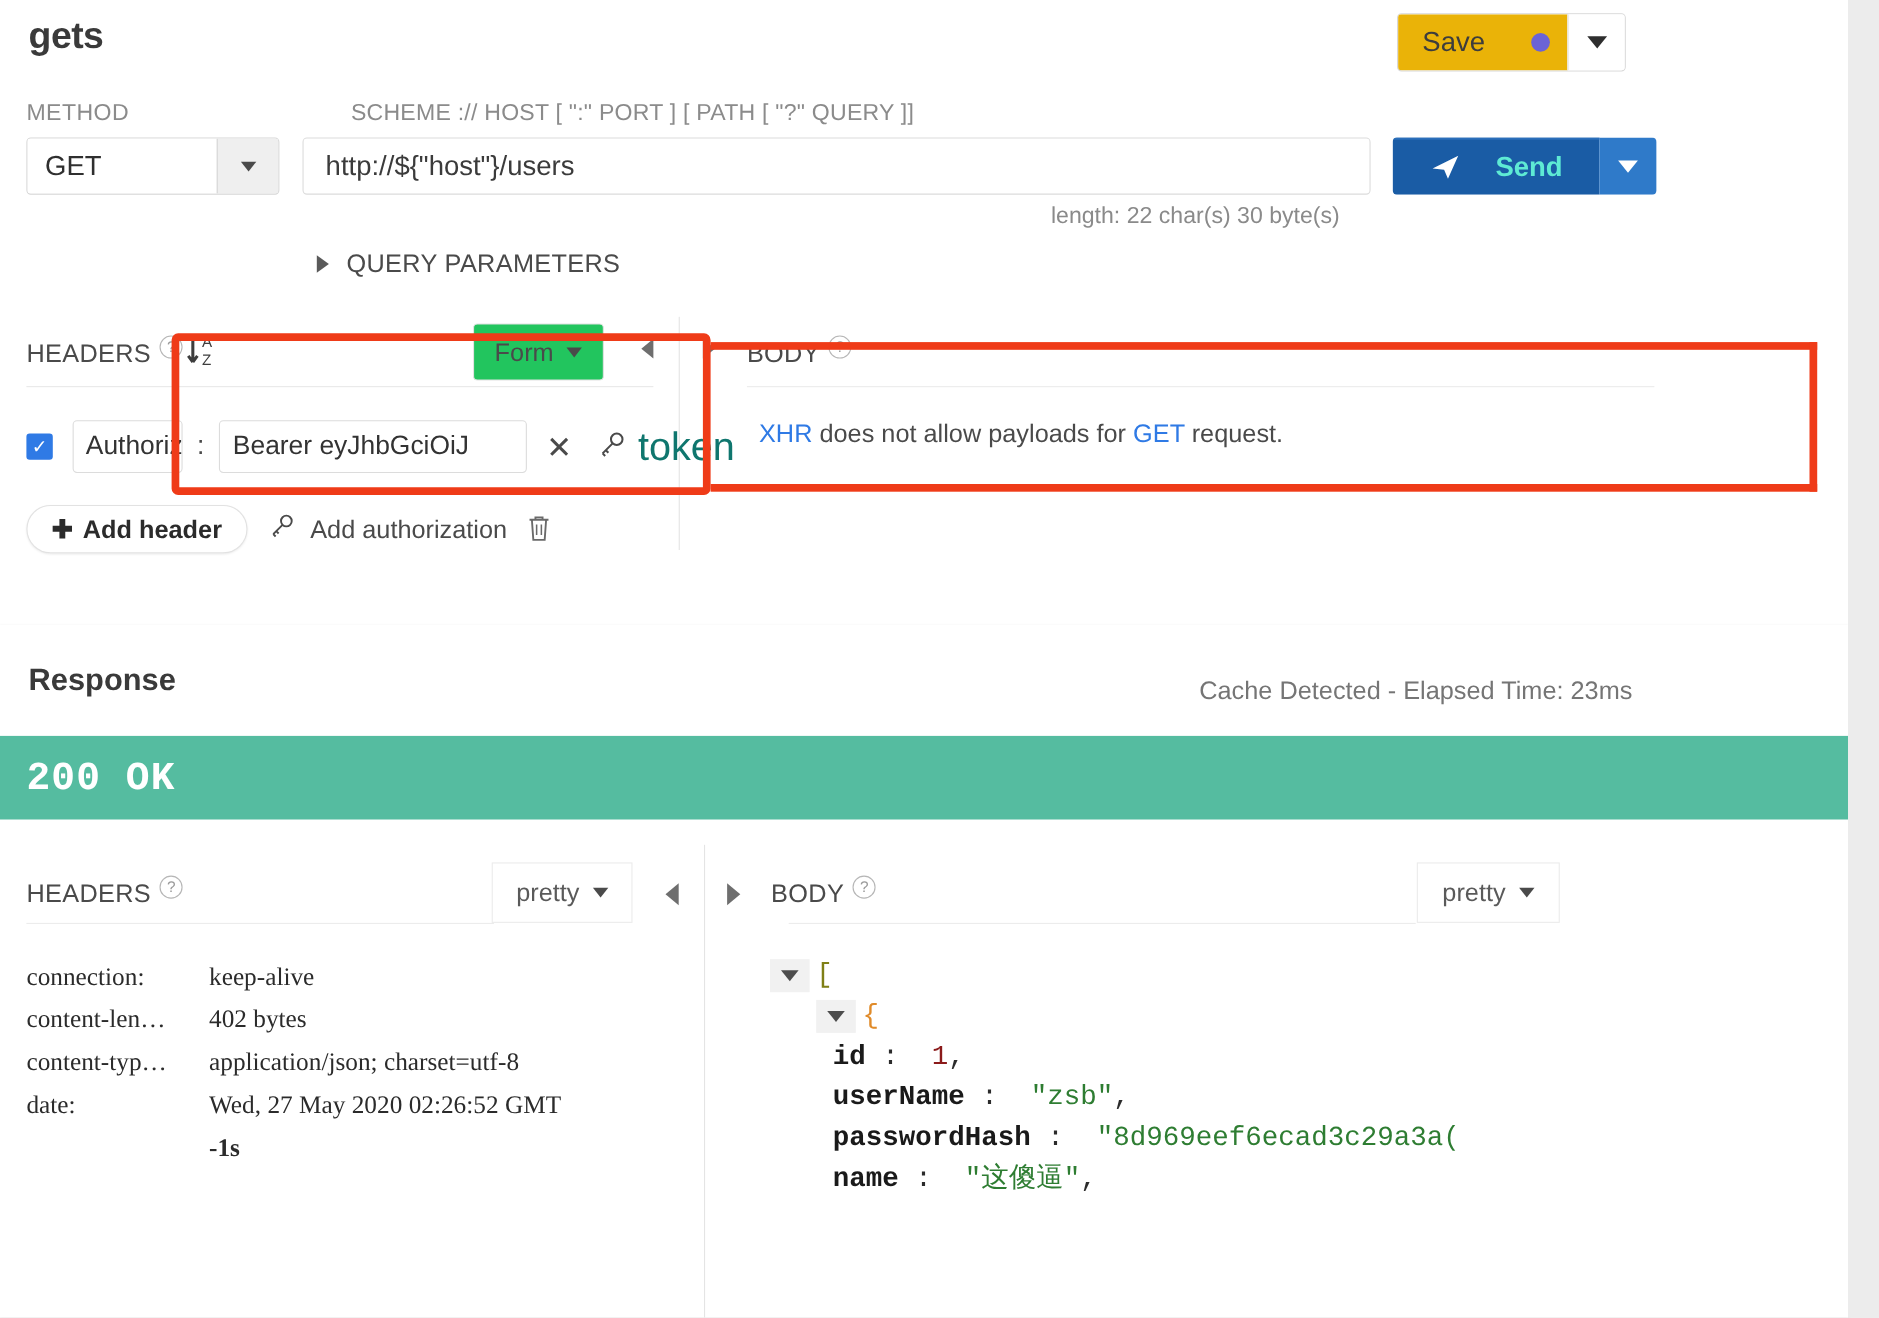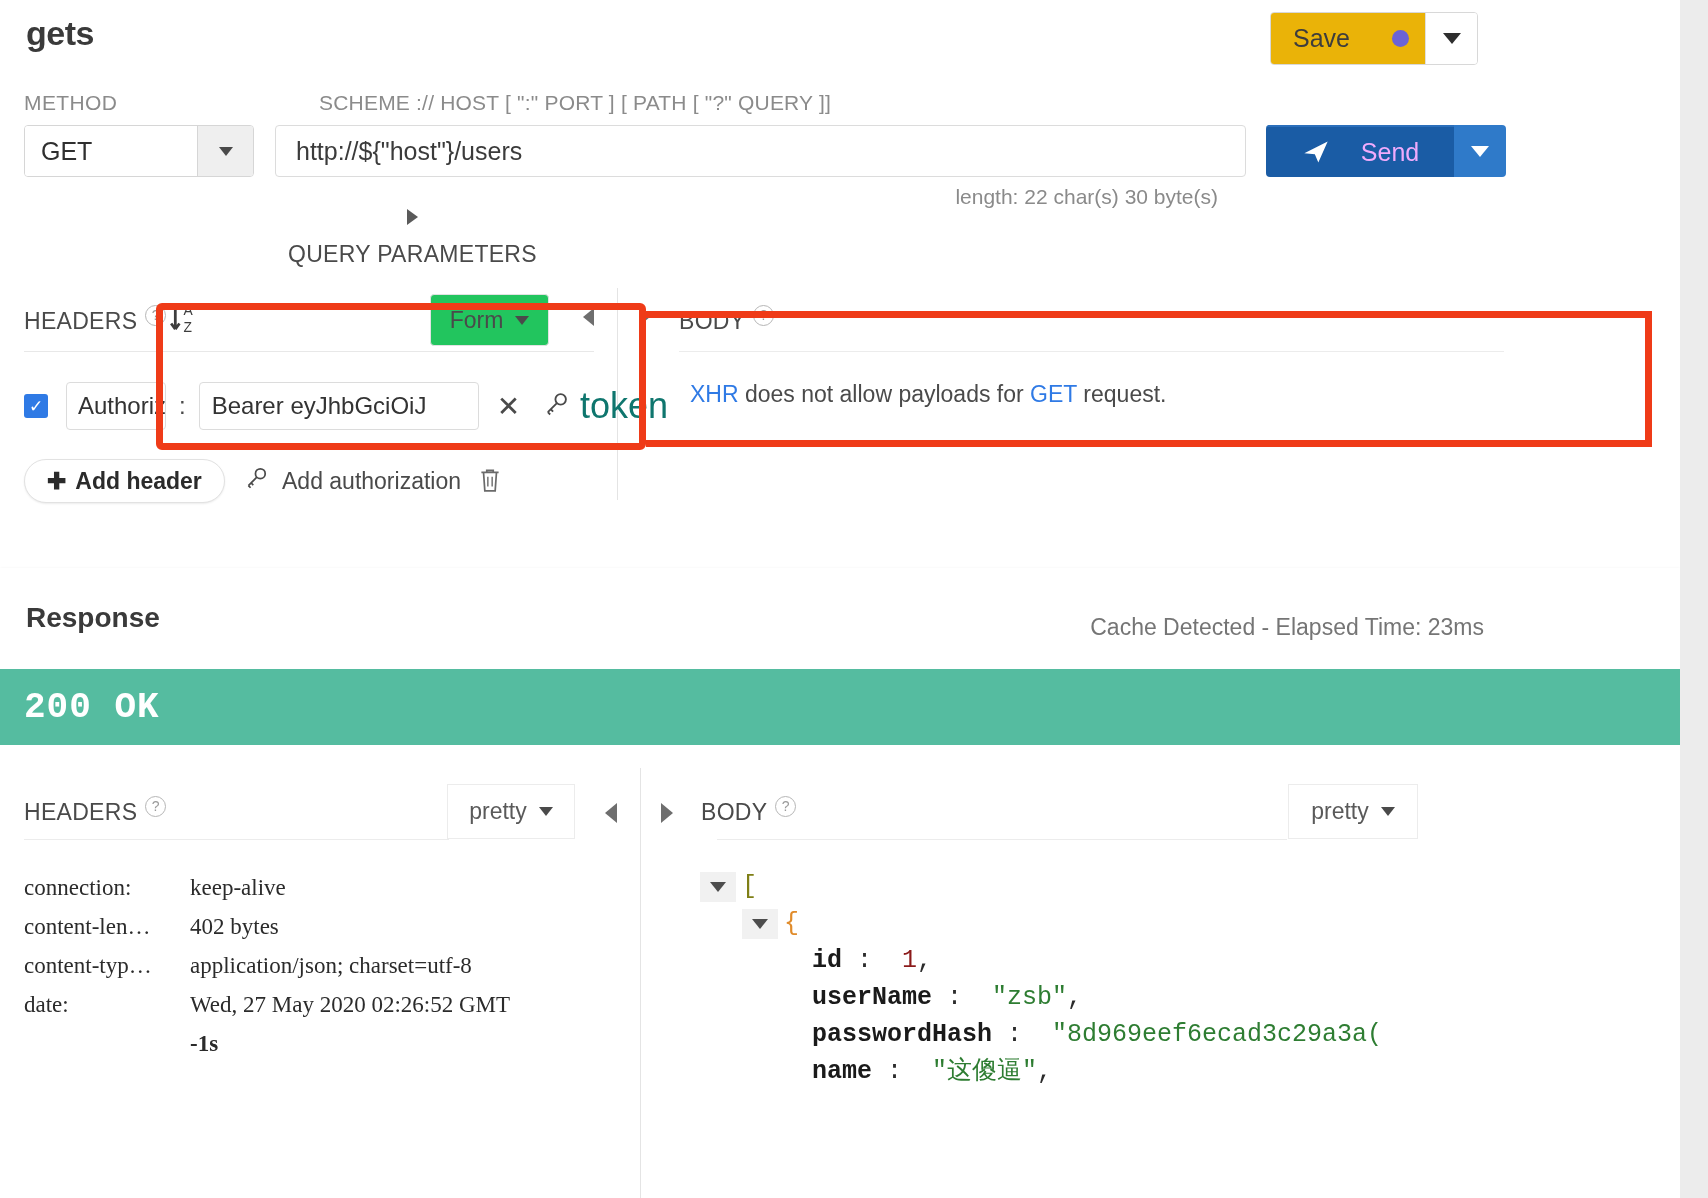--- a/index.html
+++ b/index.html
@@ -139,43 +139,43 @@
     width: 240px; height: 52px;
     display: flex;
     border-radius: 4px;
     overflow: hidden;
   }
   .send-btn {
     flex: 1;
     background: #1a5ca5;
     display: flex; align-items: center; justify-content: center;
     gap: 30px;
-    color: #f0abfc; font-size: 25px;
+    color: #5eead4; font-size: 25px;
     border: none; cursor: pointer;
     font-family: "Liberation Sans", sans-serif;
     border-top: 2px solid #2b6fbb;
+    font-weight: bold;
   }
   .send-caret {
     width: 52px;
     background: #2f7ac9;
     display: flex; align-items: center; justify-content: center;
     cursor: pointer;
   }
   .len-note {
     position: absolute;
     right: 462px; top: 185px;
     font-size: 21px; color: #8a8a8a;
   }
 
   
   .qp {
-    position: absolute; left: 288px; top: 209px;
+    position: absolute; left: 288px; top: 226px;
     display: flex; align-items: center; gap: 16px;
     cursor: pointer;
-    flex-direction: column;
   }
   .tri-right {
     width: 0; height: 0;
     border-top: 8px solid transparent;
     border-bottom: 8px solid transparent;
     border-left: 11px solid #5a5a5a;
   }
   .qp-label { font-size: 23px; color: #4a4a4a; letter-spacing: .3px; }
 
   
@@ -487,21 +487,21 @@
     border-right: 8px solid transparent;
     border-top: 10px solid #4d4d4d;
   }
   .brk-arr { color: #7f7f16; font-weight: normal; }
   .brk-obj { color: #e08b2a; }
   .j-key { color: #1a1a1a; font-weight: bold; }
   .j-num { color: #8b1a1a; }
   .j-str { color: #2e7d32; }
   .j-punc { color: #2b2b2b; }
   .ind1 { margin-left: 42px; }
-  .ind2 { margin-left: 112px; }
+  .ind2 { margin-left: 57px; }
 
   .right-gutter {
     position: absolute;
     left: 1680px; top: 0;
     width: 28px; height: 1198px;
     background: #ececec;
   }
 </style>
 </head>
 <body>

